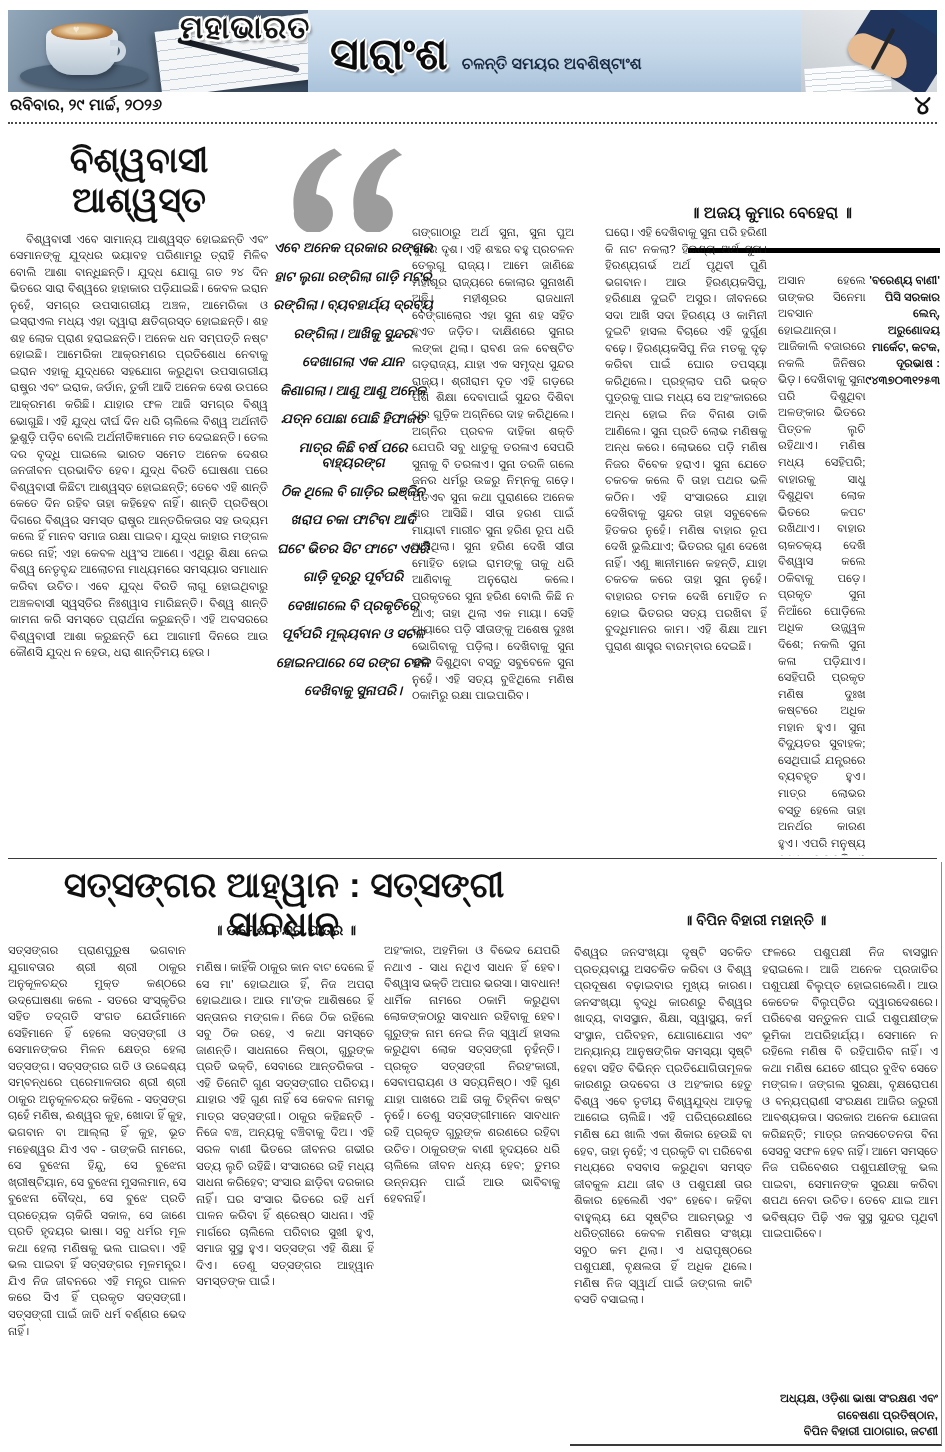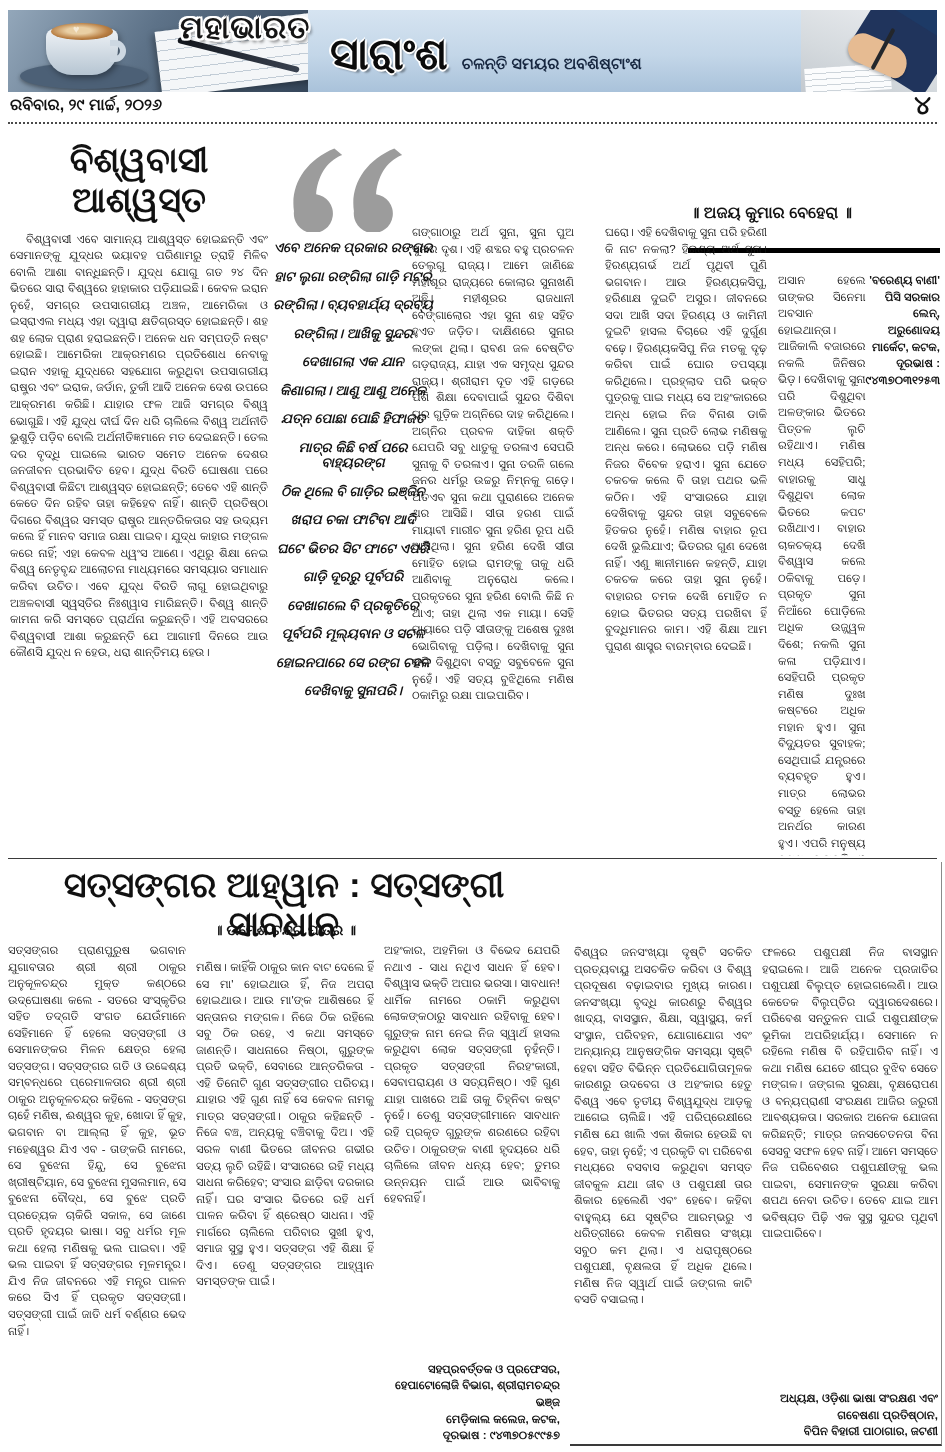--- a/index.html
+++ b/index.html
@@ -167,29 +167,24 @@
   <div class="abs divider"></div>
 
   <h2 class="abs bl-headline">ସତ୍‌ସଙ୍ଗର ଆହ୍ୱାନ : ସତ୍‌ସଙ୍ଗୀ ସାବଧାନ</h2>
   <div class="abs body-text bcol bl-col1">ସତ୍ସଙ୍ଗର ପ୍ରାଣପୁରୁଷ ଭଗବାନ ଯୁଗାବତାର ଶ୍ରୀ ଶ୍ରୀ ଠାକୁର ଅନୁକୂଳଚନ୍ଦ୍ର ମୁକ୍ତ କଣ୍ଠରେ ଉଦ୍‌ଘୋଷଣା କଲେ - ସତରେ ସଂସ୍କୃତିର ସହିତ ତଦ୍ଗତି ସଂଗତ ଯେଉଁମାନେ ସେହିମାନେ ହିଁ ହେଲେ ସତ୍ସଙ୍ଗୀ ଓ ସେମାନଙ୍କର ମିଳନ କ୍ଷେତ୍ର ହେଲା ସତ୍ସଙ୍ଗ। ସତ୍ସଙ୍ଗର ଗତି ଓ ଉଦ୍ଦେଶ୍ୟ ସମ୍ବନ୍ଧରେ ପ୍ରେମାଳତାର ଶ୍ରୀ ଶ୍ରୀ ଠାକୁର ଅନୁକୂଳଚନ୍ଦ୍ର କହିଲେ - ସତ୍ସଙ୍ଗ ଚାହେଁ ମଣିଷ, ଈଶ୍ୱର କୁହ, ଖୋଦା ହିଁ କୁହ, ଭଗବାନ ବା ଆଲ୍ଲା ହିଁ କୁହ, ଭୂତ ମହେଶ୍ୱର ଯିଏ ଏବ - ତାଙ୍କରି ନାମରେ, ସେ ବୁଝେନା ହିନ୍ଦୁ, ସେ ବୁଝେନା ଖ୍ରୀଷ୍ଟିୟାନ, ସେ ବୁଝେନା ମୁସଲମାନ, ସେ ବୁଝେନା ବୌଦ୍ଧ, ସେ ବୁଝେ ପ୍ରତି ପ୍ରତ୍ୟେକ ଚାକିରି ସକାଳ, ସେ ଜାଣେ ପ୍ରତି ହୃଦୟର ଭାଷା। ସବୁ ଧର୍ମର ମୂଳ କଥା ହେଲା ମଣିଷକୁ ଭଲ ପାଇବା। ଏହି ଭଲ ପାଇବା ହିଁ ସତ୍ସଙ୍ଗର ମୂଳମନ୍ତ୍ର। ଯିଏ ନିଜ ଜୀବନରେ ଏହି ମନ୍ତ୍ର ପାଳନ କରେ ସିଏ ହିଁ ପ୍ରକୃତ ସତ୍ସଙ୍ଗୀ। ସତ୍ସଙ୍ଗୀ ପାଇଁ ଜାତି ଧର୍ମ ବର୍ଣ୍ଣର ଭେଦ ନାହିଁ।</div>
   <div class="abs bcol bl-col2">
     <div class="b-byline">॥ ଉମେଶ ଚନ୍ଦ୍ର ପାତ୍ର ॥</div>
     <div class="body-text" style="height:478px;">ମଣିଷ। କାହିଁକି ଠାକୁର କାନ ବାଟ ଦେଲେ ହିଁ ସେ ମା' ହୋଇଥାଉ ହିଁ, ନିଜ ଅପରା ହୋଇଥାଉ। ଆଉ ମା'ଙ୍କ ଆଶିଷରେ ହିଁ ସନ୍ତାନର ମଙ୍ଗଳ। ନିଜେ ଠିକ ରହିଲେ ସବୁ ଠିକ ରହେ, ଏ କଥା ସମସ୍ତେ ଜାଣନ୍ତି। ସାଧନାରେ ନିଷ୍ଠା, ଗୁରୁଙ୍କ ପ୍ରତି ଭକ୍ତି, ସେବାରେ ଆନ୍ତରିକତା - ଏହି ତିନୋଟି ଗୁଣ ସତ୍ସଙ୍ଗୀର ପରିଚୟ। ଯାହାର ଏହି ଗୁଣ ନାହିଁ ସେ କେବଳ ନାମକୁ ମାତ୍ର ସତ୍ସଙ୍ଗୀ। ଠାକୁର କହିଛନ୍ତି - ନିଜେ ବଞ୍ଚ, ଅନ୍ୟକୁ ବଞ୍ଚିବାକୁ ଦିଅ। ଏହି ସରଳ ବାଣୀ ଭିତରେ ଜୀବନର ଗଭୀର ସତ୍ୟ ଲୁଚି ରହିଛି। ସଂସାରରେ ରହି ମଧ୍ୟ ସାଧନା କରିହେବ; ସଂସାର ଛାଡ଼ିବା ଦରକାର ନାହିଁ। ଘର ସଂସାର ଭିତରେ ରହି ଧର୍ମ ପାଳନ କରିବା ହିଁ ଶ୍ରେଷ୍ଠ ସାଧନା। ଏହି ମାର୍ଗରେ ଚାଲିଲେ ପରିବାର ସୁଖୀ ହୁଏ, ସମାଜ ସୁସ୍ଥ ହୁଏ। ସତ୍ସଙ୍ଗ ଏହି ଶିକ୍ଷା ହିଁ ଦିଏ। ତେଣୁ ସତ୍ସଙ୍ଗର ଆହ୍ୱାନ ସମସ୍ତଙ୍କ ପାଇଁ।</div>
   </div>
   <div class="abs bl-col3">
     <div class="body-text">ଅହଂକାର, ଅହମିକା ଓ ବିଭେଦ ଯେପରି ନଥାଏ - ସାଧ ନଥିଏ ସାଧନ ହିଁ ହେବ। ବିଶ୍ୱାସ ଭକ୍ତି ଅପାର ଭରସା। ସାବଧାନ! ଧାର୍ମିକ ନାମରେ ଠକାମି କରୁଥିବା ଲୋକଙ୍କଠାରୁ ସାବଧାନ ରହିବାକୁ ହେବ। ଗୁରୁଙ୍କ ନାମ ନେଇ ନିଜ ସ୍ୱାର୍ଥ ହାସଲ କରୁଥିବା ଲୋକ ସତ୍ସଙ୍ଗୀ ନୁହଁନ୍ତି। ପ୍ରକୃତ ସତ୍ସଙ୍ଗୀ ନିରହଂକାରୀ, ସେବାପରାୟଣ ଓ ସତ୍ୟନିଷ୍ଠ। ଏହି ଗୁଣ ଯାହା ପାଖରେ ଅଛି ତାକୁ ଚିହ୍ନିବା କଷ୍ଟ ନୁହେଁ। ତେଣୁ ସତ୍ସଙ୍ଗୀମାନେ ସାବଧାନ ରହି ପ୍ରକୃତ ଗୁରୁଙ୍କ ଶରଣରେ ରହିବା ଉଚିତ। ଠାକୁରଙ୍କ ବାଣୀ ହୃଦୟରେ ଧରି ଚାଲିଲେ ଜୀବନ ଧନ୍ୟ ହେବ; ତୁମର ଉନ୍ନୟନ ପାଇଁ ଆଉ ଭାବିବାକୁ ହେବନାହିଁ।</div>
-    <div class="sig">
-      <div>ସହପ୍ରବର୍ତ୍ତକ ଓ ପ୍ରଫେସର,</div>
-      <div>ହେପାଟୋଲୋଜି ବିଭାଗ, ଶ୍ରୀରାମଚନ୍ଦ୍ର ଭଞ୍ଜ</div>
-      <div>ମେଡ଼ିକାଲ କଲେଜ, କଟକ,</div>
-      <div>ଦୂରଭାଷ : ୯୪୩୭୦୫୯୯୫୭</div>
-    </div>
   </div>
 
   <div class="abs bottom-right-frame"></div>
+  <div class="abs br-byline">॥ ବିପିନ ବିହାରୀ ମହାନ୍ତି ॥</div>
   <div class="abs body-text bcol br-col1">ବିଶ୍ୱର ଜନସଂଖ୍ୟା ଦୃଷ୍ଟି ସଚକିତ ପ୍ରତ୍ୟବାୟୁ ଅସଚକିତ କରିବା ଓ ବିଶ୍ୱ ପ୍ରଦୂଷଣ ବଢ଼ାଇବାର ମୁଖ୍ୟ କାରଣ। ଜନସଂଖ୍ୟା ବୃଦ୍ଧି କାରଣରୁ ବିଶ୍ୱର ଖାଦ୍ୟ, ବାସସ୍ଥାନ, ଶିକ୍ଷା, ସ୍ୱାସ୍ଥ୍ୟ, କର୍ମ ସଂସ୍ଥାନ, ପରିବହନ, ଯୋଗାଯୋଗ ଏବଂ ଅନ୍ୟାନ୍ୟ ଆନୁଷଙ୍ଗିକ ସମସ୍ୟା ସୃଷ୍ଟି ହେବା ସହିତ ବିଭିନ୍ନ ପ୍ରତିଯୋଗିତାମୂଳକ କାରଣରୁ ଉଦବେଗ ଓ ଅହଂକାର ହେତୁ ବିଶ୍ୱ ଏବେ ତୃତୀୟ ବିଶ୍ୱଯୁଦ୍ଧ ଆଡ଼କୁ ଆଗେଇ ଚାଲିଛି। ଏହି ପରିପ୍ରେକ୍ଷୀରେ ମଣିଷ ଯେ ଖାଲି ଏକା ଶିକାର ହେଉଛି ବା ହେବ, ତାହା ନୁହେଁ; ଏ ପ୍ରକୃତି ବା ପରିବେଶ ମଧ୍ୟରେ ବସବାସ କରୁଥିବା ସମସ୍ତ ଜୀବକୁଳ ଯଥା ଜୀବ ଓ ପଶୁପକ୍ଷୀ ତାର ଶିକାର ହେଲେଣି ଏବଂ ହେବେ। କହିବା ବାହୁଲ୍ୟ ଯେ ସୃଷ୍ଟିର ଆରମ୍ଭରୁ ଏ ଧରିତ୍ରୀରେ କେବଳ ମଣିଷର ସଂଖ୍ୟା ସବୁଠ କମ ଥିଲା। ଏ ଧରାପୃଷ୍ଠରେ ପଶୁପକ୍ଷୀ, ବୃକ୍ଷଲତା ହିଁ ଅଧିକ ଥିଲେ। ମଣିଷ ନିଜ ସ୍ୱାର୍ଥ ପାଇଁ ଜଙ୍ଗଲ କାଟି ବସତି ବସାଇଲା।</div>
   <div class="abs br-col2">
     <div class="body-text">ଫଳରେ ପଶୁପକ୍ଷୀ ନିଜ ବାସସ୍ଥାନ ହରାଇଲେ। ଆଜି ଅନେକ ପ୍ରଜାତିର ପଶୁପକ୍ଷୀ ବିଲୁପ୍ତ ହୋଇଗଲେଣି। ଆଉ କେତେକ ବିଲୁପ୍ତିର ଦ୍ୱାରଦେଶରେ। ପରିବେଶ ସନ୍ତୁଳନ ପାଇଁ ପଶୁପକ୍ଷୀଙ୍କ ଭୂମିକା ଅପରିହାର୍ଯ୍ୟ। ସେମାନେ ନ ରହିଲେ ମଣିଷ ବି ରହିପାରିବ ନାହିଁ। ଏ କଥା ମଣିଷ ଯେତେ ଶୀଘ୍ର ବୁଝିବ ସେତେ ମଙ୍ଗଳ। ଜଙ୍ଗଲ ସୁରକ୍ଷା, ବୃକ୍ଷରୋପଣ ଓ ବନ୍ୟପ୍ରାଣୀ ସଂରକ୍ଷଣ ଆଜିର ଜରୁରୀ ଆବଶ୍ୟକତା। ସରକାର ଅନେକ ଯୋଜନା କରିଛନ୍ତି; ମାତ୍ର ଜନସଚେତନତା ବିନା ସେସବୁ ସଫଳ ହେବ ନାହିଁ। ଆମେ ସମସ୍ତେ ନିଜ ପରିବେଶର ପଶୁପକ୍ଷୀଙ୍କୁ ଭଲ ପାଇବା, ସେମାନଙ୍କ ସୁରକ୍ଷା କରିବା ଶପଥ ନେବା ଉଚିତ। ତେବେ ଯାଇ ଆମ ଭବିଷ୍ୟତ ପିଢ଼ି ଏକ ସୁସ୍ଥ ସୁନ୍ଦର ପୃଥିବୀ ପାଇପାରିବେ।</div>
     <div class="sig">
       <div>ଅଧ୍ୟକ୍ଷ, ଓଡ଼ିଶା ଭାଷା ସଂରକ୍ଷଣ ଏବଂ</div>
       <div>ଗବେଷଣା ପ୍ରତିଷ୍ଠାନ,</div>
       <div>ବିପିନ ବିହାରୀ ପାଠାଗାର, ଜଟଣୀ</div>
     </div>
   </div>
 

